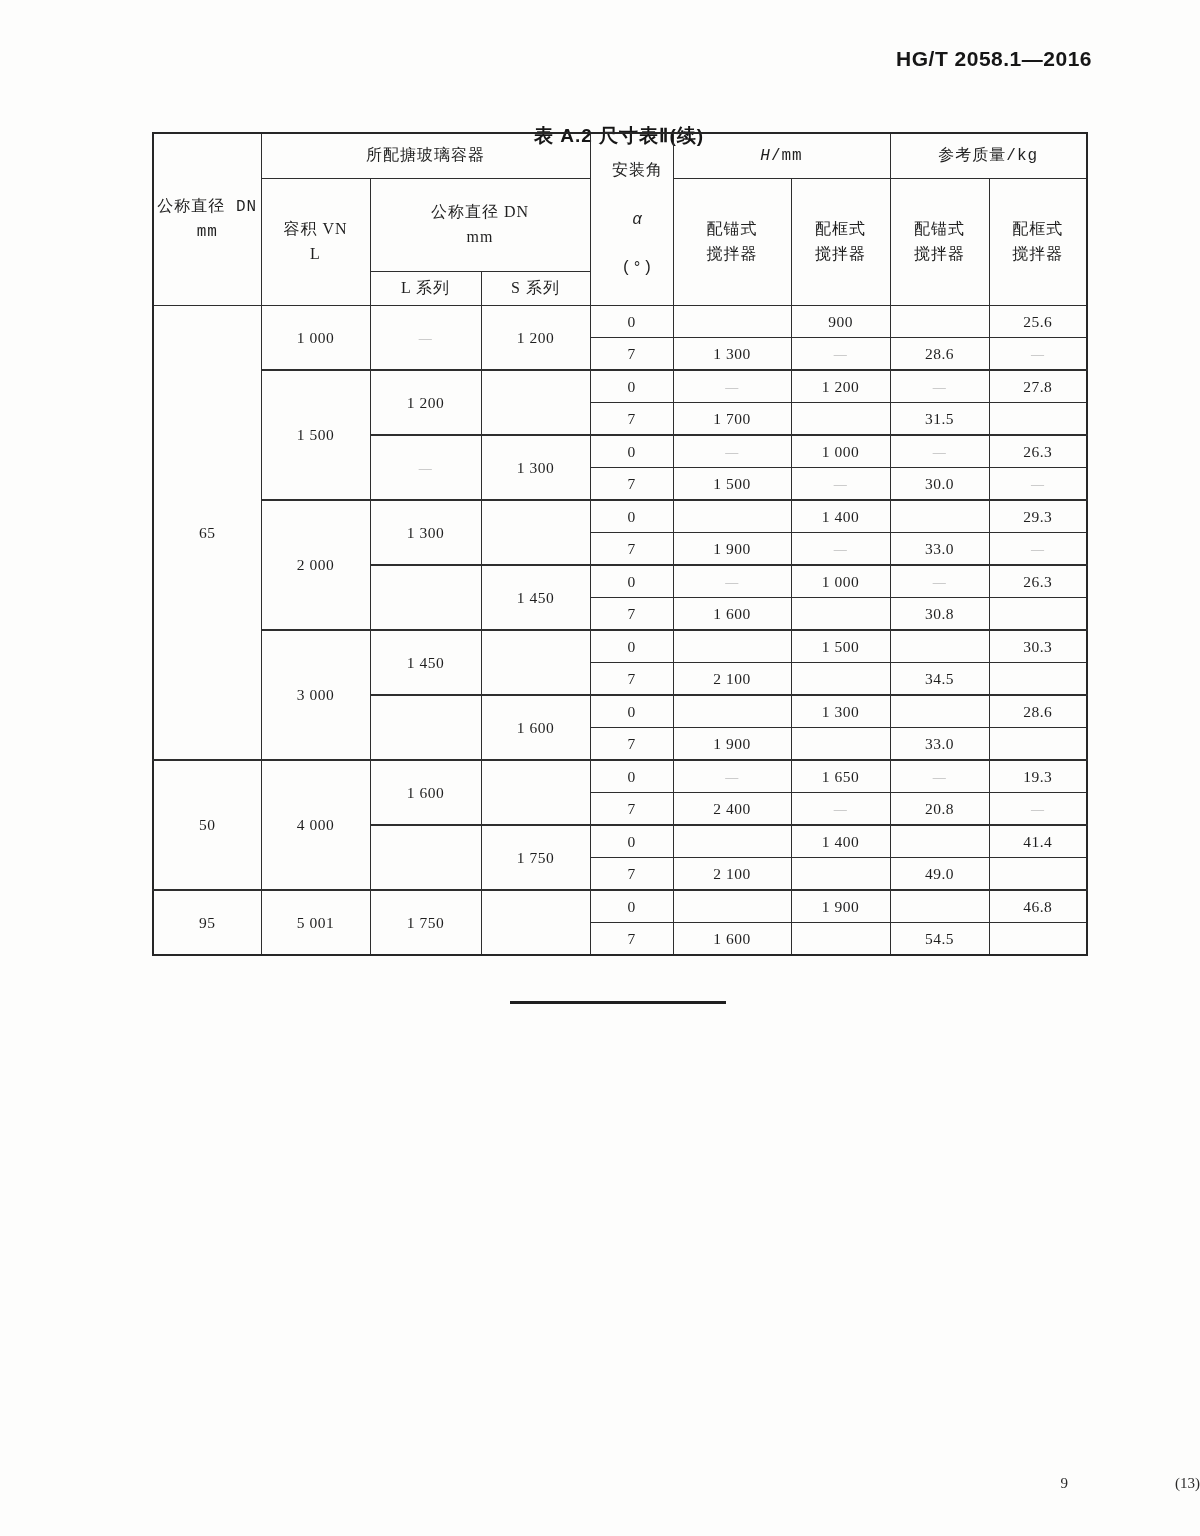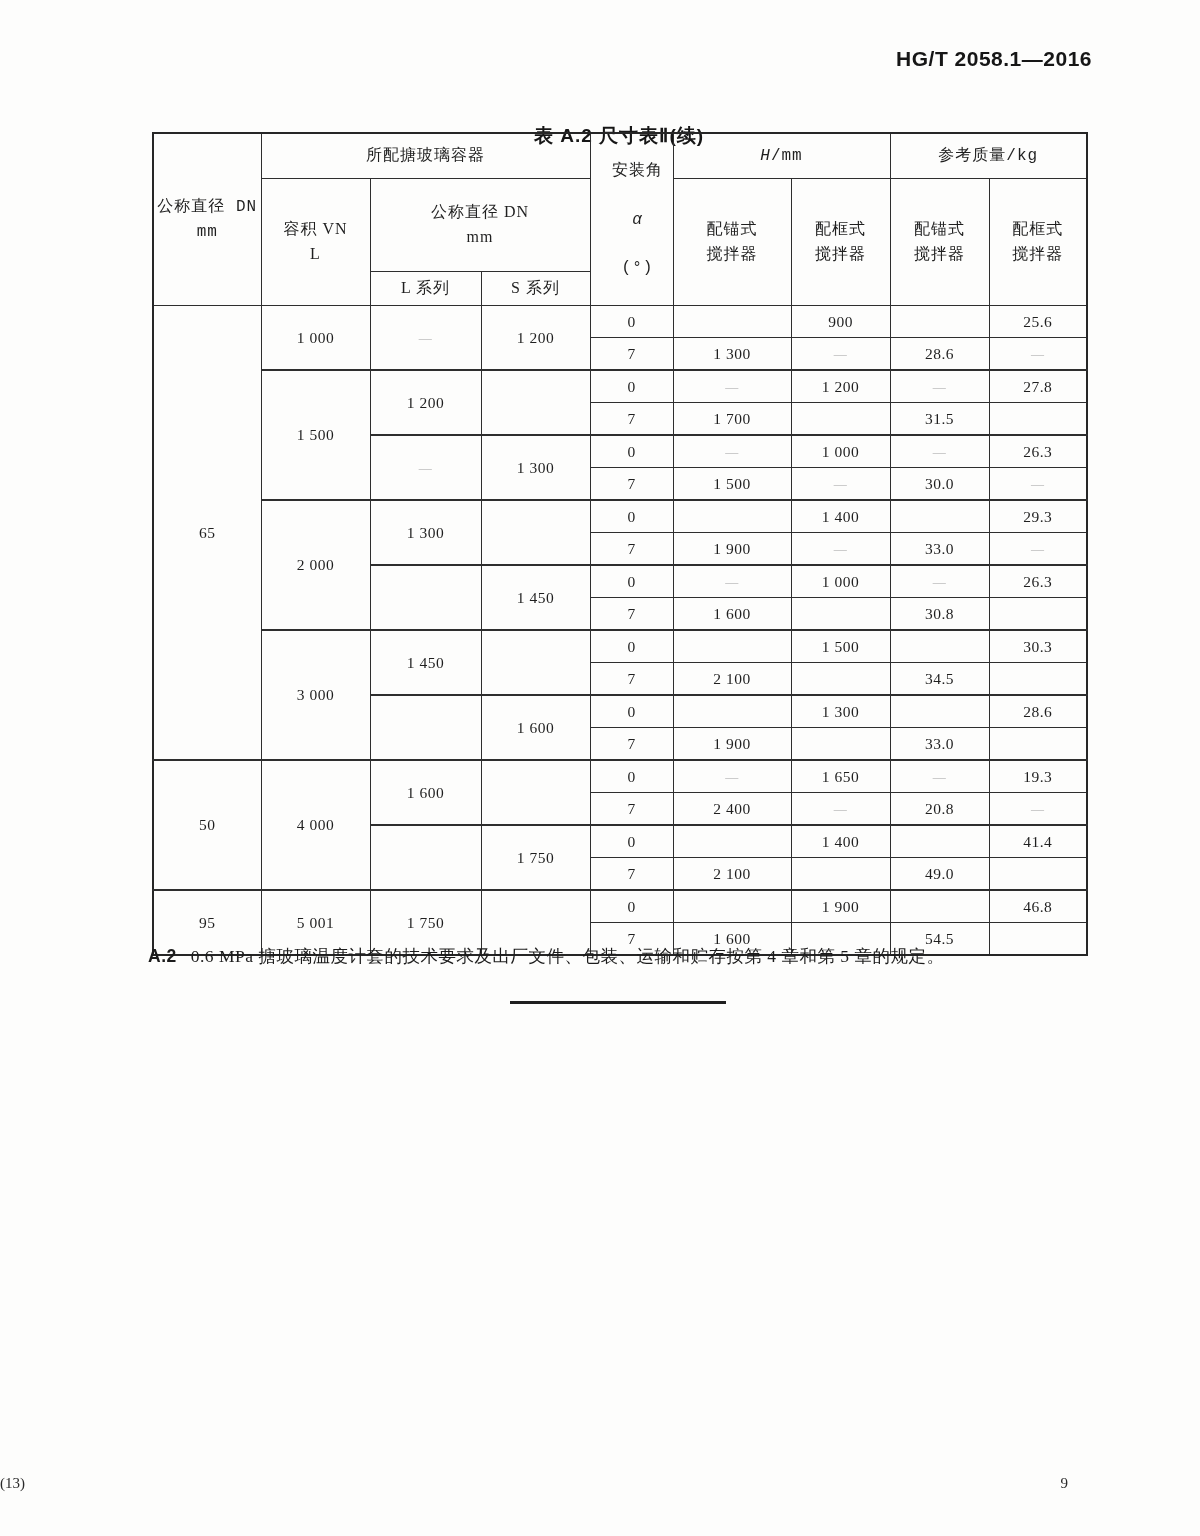--- a/index.html
+++ b/index.html
@@ -92,21 +92,21 @@
     left: 510px;
     width: 216px;
     height: 3px;
     background: #1f1f1f;
   }
   .footer-folio {
     position: absolute;
     top: 1475px;
     left: 0;
     width: 1200px;
-    text-align: left;
+    text-align: right;
     font-size: 15px;
     color: #2a2a2a;
   }
   .page-number {
     position: absolute;
     top: 1475px;
     right: 132px;
     font-size: 15px;
     color: #2a2a2a;
   }
@@ -330,22 +330,19 @@
         <tr>
           <td>7</td>
           <td>1 600</td>
           <td></td>
           <td>54.5</td>
           <td></td>
         </tr>
       </tbody>
   </table>
 
-  <div class="note">
-    <span class="note-label">A.2</span><span>0.6 MPa 搪玻璃温度计套的技术要求及出厂文件、包装、运输和贮存按第 4 章和第 5 章的规定。</span>
-  </div>
 
   <div class="end-rule"></div>
 
   <div class="footer-folio">(13)</div>
   <div class="page-number">9</div>
 
 </div>
 
 </body></html>

